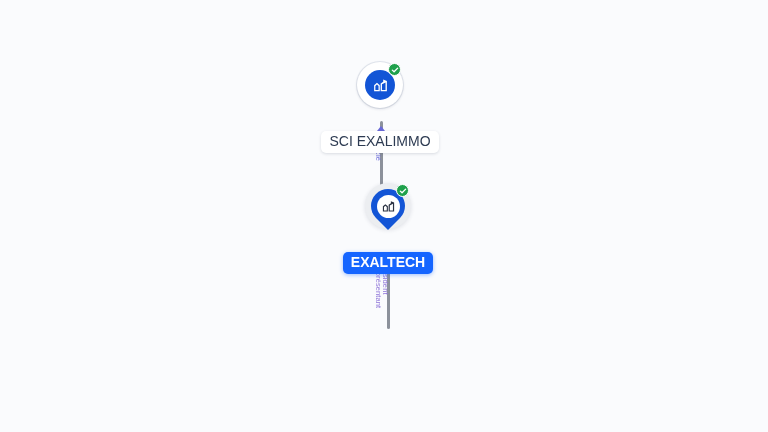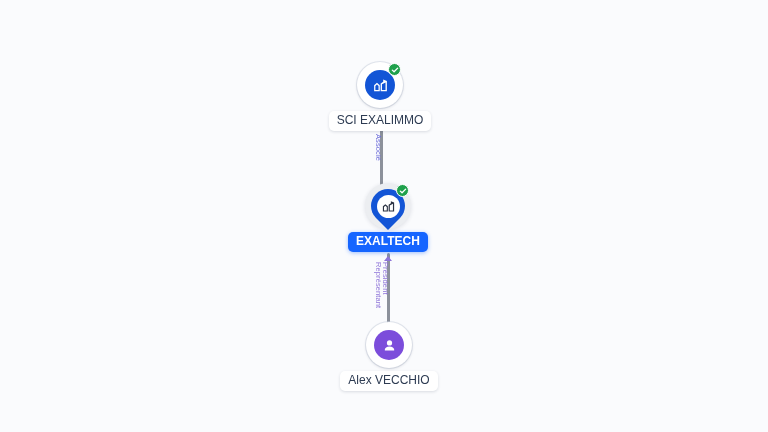--- a/index.html
+++ b/index.html
@@ -140,24 +140,24 @@
     border-radius: 50%;
     background: #1fa14c;
     border: 1.5px solid #ffffff;
     display: flex; align-items: center; justify-content: center;
     z-index: 4;
   }
   .verified-badge svg { display: block; }
 
   
   .node-label {
-    margin-top: 3px;
+    margin-top: 23px;
     padding: 3px 8px 4px 8px;
     border-radius: 5px;
-    font-size: 12px;
+    font-size: 14px;
     line-height: 1.05;
     white-space: nowrap;
     background: #ffffff;
     color: #2d3b52;
     box-shadow: 0 1px 3px rgba(30,40,70,.15);
   }
   .node-label.selected {
     background: #1565ff;
     color: #ffffff;
     font-weight: bold;
@@ -215,26 +215,14 @@
       </div>
       <div class="verified-badge">
         <svg width="8" height="8" viewBox="0 0 12 12" aria-hidden="true">
           <path d="M2 6.2 L4.6 8.7 L10 3.2" stroke="#ffffff" stroke-width="2" fill="none" stroke-linecap="round" stroke-linejoin="round"></path>
         </svg>
       </div>
     </div>
     <div class="node-label selected">EXALTECH</div>
   </div>
 
-  <div class="node" id="node-vecchio">
-    <div class="glyph-wrap">
-      <div class="halo"></div>
-      <div class="disc person">
-        <svg width="17" height="17" viewBox="0 0 24 24" aria-hidden="true">
-          <circle cx="12" cy="8.4" r="3.7" fill="#ffffff"></circle>
-          <path fill="#ffffff" d="M12 13.4c-3.9 0-6.6 2.1-6.6 4.3V19h13.2v-1.3c0-2.2-2.7-4.3-6.6-4.3z"></path>
-        </svg>
-      </div>
-    </div>
-    <div class="node-label">Alex VECCHIO</div>
-  </div>
 
 </div>
 
 </body></html>

